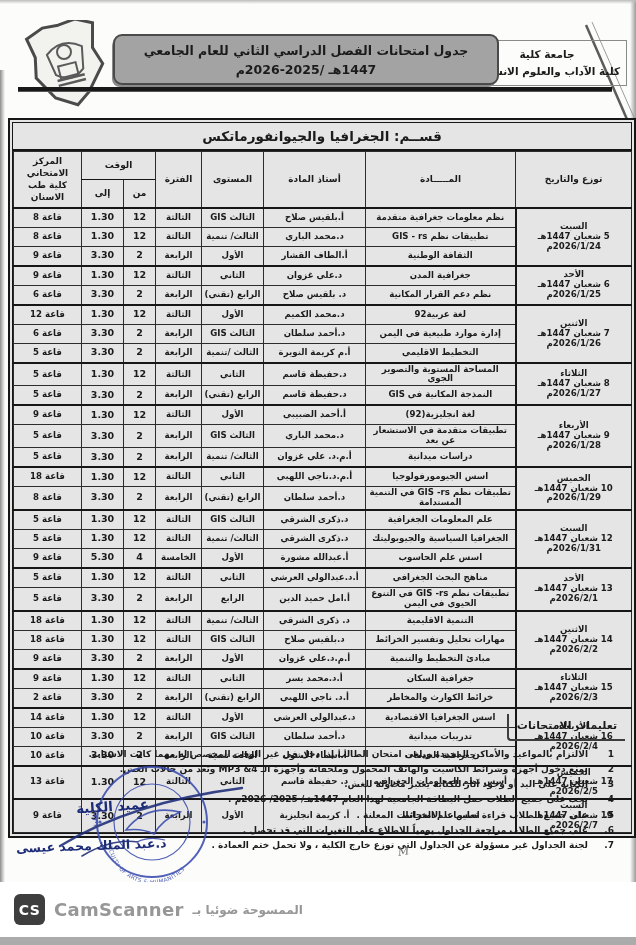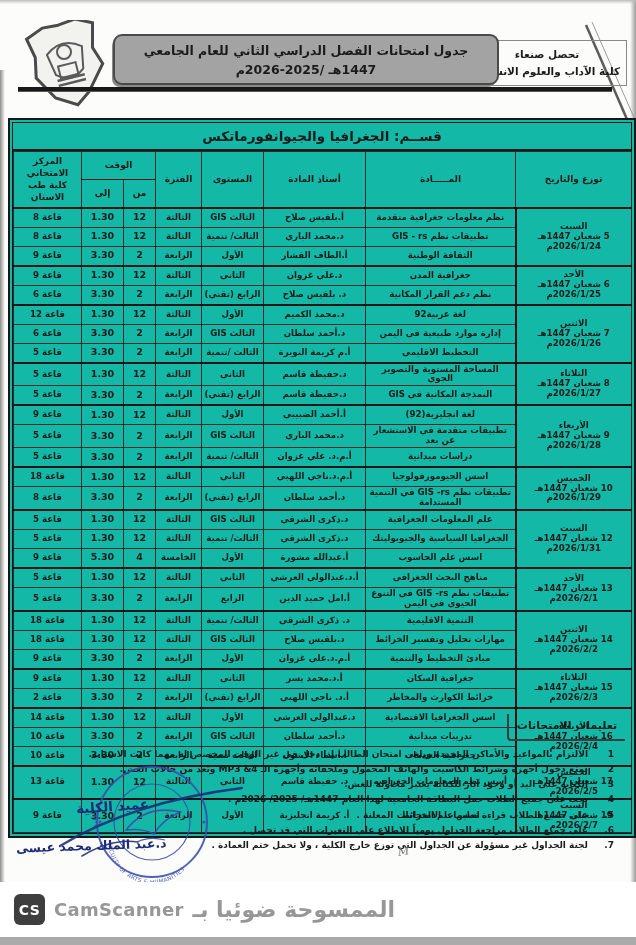--- a/index.html
+++ b/index.html
@@ -15,21 +15,21 @@
 
   
   .uni-box{position:absolute;right:9px;top:40px;width:150px;border:1px solid #8a8a8a;padding:5px 4px;text-align:center;font-size:10.5px;font-weight:700;line-height:1.6;direction:rtl;}
   .title-box{position:absolute;left:113px;top:34px;width:366px;border:2px solid #4a4a4a;border-radius:9px;padding:7px 8px 6px;text-align:center;font-weight:700;direction:rtl;background:#a3a3a3;box-shadow:-2px 3px 0 -1px #8a8a8a;}
   .title-box .l1{font-size:12.5px;}
   .title-box .l2{font-size:12.5px;margin-top:4px;}
   .logo{position:absolute;left:24px;top:20px;width:88px;height:90px;}
   .rule{position:absolute;left:18px;top:87px;width:594px;height:4px;background:#181818;border-bottom:1px solid #555;}
 
   
-  .dept-wrap{position:absolute;left:8px;top:118px;width:620px;border:2px solid #161616;padding:2px;background:#14b8a6;}
+  .dept-wrap{position:absolute;left:8px;top:118px;width:620px;border:2px solid #161616;padding:2px;background:#e5e5e5;}
   .dept-inner{border:1.5px solid #161616;}
   .dept-title{border-bottom:2px solid #161616;text-align:center;font-weight:700;font-size:13.5px;padding:5px 2px;direction:rtl;letter-spacing:.2px;}
   table.sched{width:100%;border-collapse:collapse;table-layout:fixed;direction:rtl;}
   table.sched th,table.sched td{border:1px solid #2c2c2c;text-align:center;vertical-align:middle;padding:1px 2px;}
   table.sched thead th{font-size:9px;font-weight:700;padding:3px 1px;}
   table.sched thead tr:first-child th{border-bottom-width:1px;border-radius:24px;}
   table.sched thead th{border-bottom:2px solid #161616;}
   table.sched thead tr:first-child th[rowspan]{height:34px;}
   .center-h{font-size:7.8px;line-height:1.35;}
   table.sched tbody td{font-size:8.6px;font-weight:700;height:16px;line-height:1.15;}
@@ -49,21 +49,21 @@
   .stamp{position:absolute;left:42px;top:742px;width:220px;height:150px;opacity:.88;}
   .dean-title{position:absolute;left:76px;top:798px;font-size:13.5px;font-weight:700;color:#1d2c78;transform:rotate(-4deg);direction:rtl;letter-spacing:1px;}
   .dean-name{position:absolute;left:16px;top:838px;font-size:12.5px;font-weight:700;color:#1d2c78;transform:rotate(-2deg);direction:rtl;white-space:nowrap;}
   .m-mark{position:absolute;left:398px;top:845px;font-family:"DejaVu Serif",serif;font-style:italic;font-size:11px;color:#6e6e6e;transform:rotate(-8deg);}
 
   
   .cs-bar{position:absolute;left:0;top:882px;width:100%;height:55px;background:#ffffff;display:flex;align-items:center;}
   .cs-row{display:flex;align-items:center;margin-left:14px;gap:9px;}
   .cs-logo{width:31px;height:31px;border-radius:6px;background:#3e3e3e;color:#fff;font-weight:700;font-size:14px;display:flex;align-items:center;justify-content:center;letter-spacing:.5px;}
   .cs-name{font-size:18px;color:#979797;font-weight:600;letter-spacing:.3px;text-align:right;}
-  .cs-ar{font-size:22px;color:#979797;font-weight:600;direction:rtl;text-align:right;}
+  .cs-ar{font-size:12px;color:#979797;font-weight:600;direction:rtl;text-align:right;}
 </style>
 </head>
 <body>
 
 <div class="sheet">
 
   <div class="edge-left"></div>
   <div class="edge-right"></div>
   <div class="edge-top"></div>
   <svg class="fold-svg" viewBox="0 0 120 180">
@@ -73,21 +73,21 @@
 
   <svg class="logo" viewBox="0 0 88 90">
     <path d="M44 4 L62 2 78 10 72 34 78 52 58 76 44 86 24 74 10 50 14 30 10 10 28 3 Z" fill="#f2f2ee" stroke="#4a4a4a" stroke-width="3" transform="rotate(-14 44 45)"></path>
     <path d="M26 30 Q44 16 62 30 L58 52 Q44 64 30 52 Z" fill="none" stroke="#5a5a5a" stroke-width="2" transform="rotate(-14 44 45)"></path>
     <circle cx="40" cy="32" r="7" fill="none" stroke="#5a5a5a" stroke-width="2"></circle>
     <path d="M30 58 h28 M30 63 h28" stroke="#5a5a5a" stroke-width="2.5" transform="rotate(-14 44 45)"></path>
     <path d="M34 44 h18 v12 h-18 Z" fill="none" stroke="#5a5a5a" stroke-width="2" transform="rotate(-14 44 45)"></path>
   </svg>
 
   <div class="uni-box">
-    <div>تحصل صنعاء</div>
+    <div>جامعة كلية</div>
     <div>كلية الآداب والعلوم الانسانية</div>
   </div>
 
   <div class="title-box">
     <div class="l1">جدول امتحانات الفصل الدراسي الثاني للعام الجامعي</div>
     <div class="l2">1447هـ /2025-2026م</div>
   </div>
 
   <div class="rule"></div>
 

